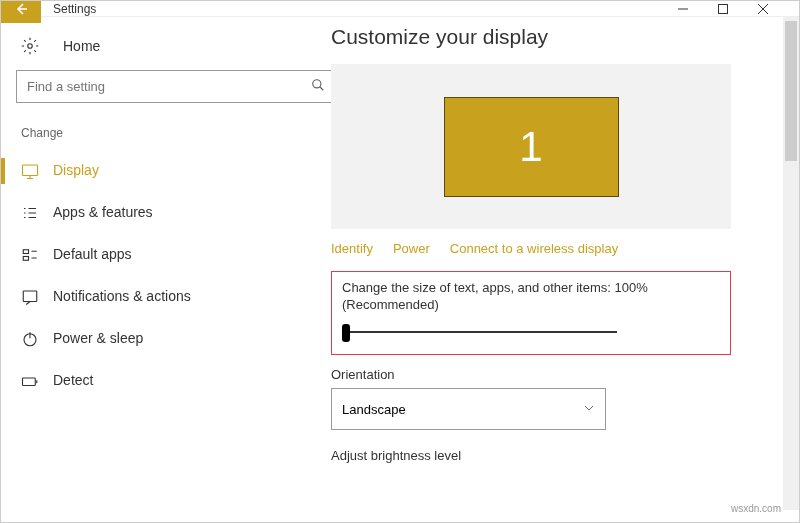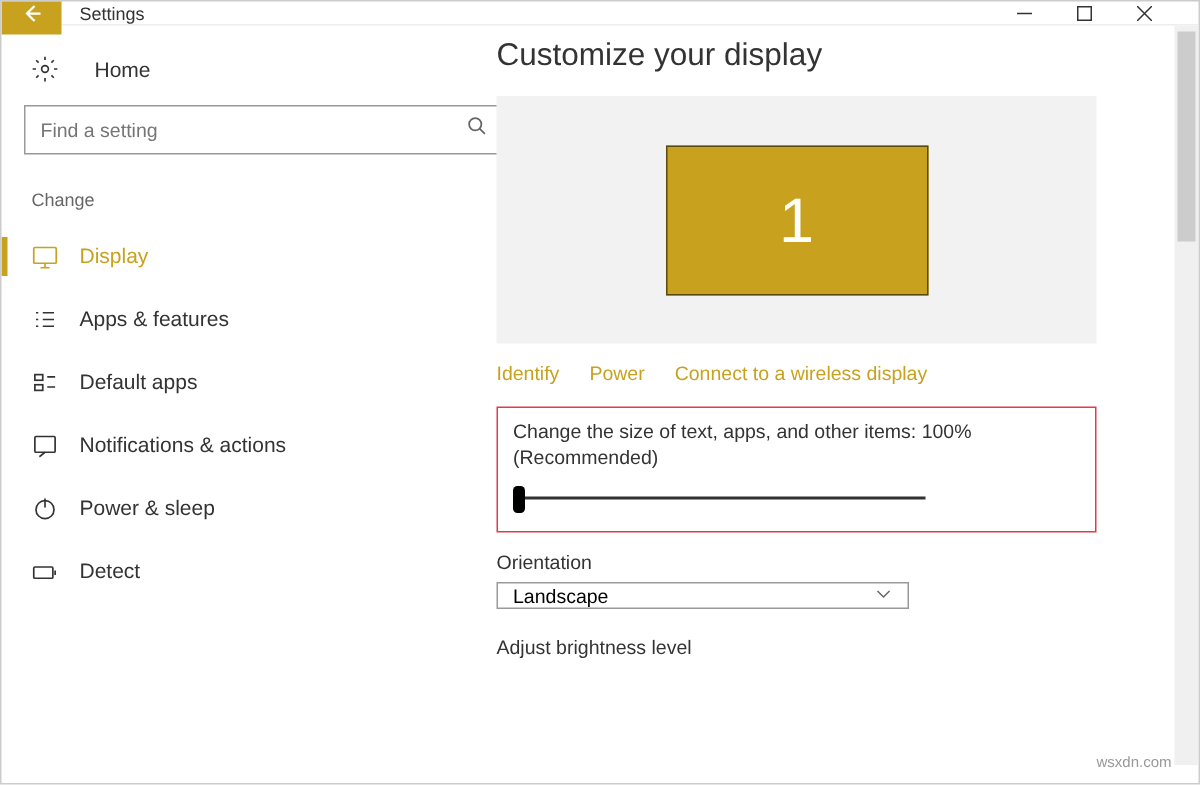--- a/index.html
+++ b/index.html
@@ -47,21 +47,21 @@
     .link-row a { color: #c8a21e; font-size: 13px; text-decoration: none; cursor: pointer; }
     
     .scale-section { border: 1px solid #e63946; padding: 8px 10px 12px 10px; width: 400px; margin-bottom: 12px; }
     .scale-text { font-size: 13px; color: #333; margin-bottom: 2px; }
     .scale-rec { font-size: 13px; color: #333; margin-bottom: 10px; }
     .slider-wrap { position: relative; width: 275px; height: 20px; }
     .slider-track { position: absolute; top: 9px; left: 4px; right: 0; height: 2px; background: #333; }
     .slider-thumb { position: absolute; left: 0; top: 2px; width: 8px; height: 18px; background: #000; border-radius: 3px; }
     
     .field-label { font-size: 13px; color: #333; margin-bottom: 6px; }
-    .dropdown { width: 275px; height: 18px; border: 1px solid #999; display: flex; align-items: center; padding: 0 10px; justify-content: space-between; cursor: pointer; font-size: 13px; margin-bottom: 18px; text-align: center; }
+    .dropdown { width: 275px; height: 42px; border: 1px solid #999; display: flex; align-items: center; padding: 0 10px; justify-content: space-between; cursor: pointer; font-size: 13px; margin-bottom: 18px; text-align: center; }
     .dropdown .chev { color: #666; }
     
     .watermark { position: absolute; bottom: 8px; right: 18px; font-size: 10px; color: #999; }
   </style>
 </head>
 <body>
 
 <div class="titlebar">
   <div class="back-btn">
     <svg viewBox="0 0 16 16" fill="none" stroke="#fff" stroke-width="1.5">

